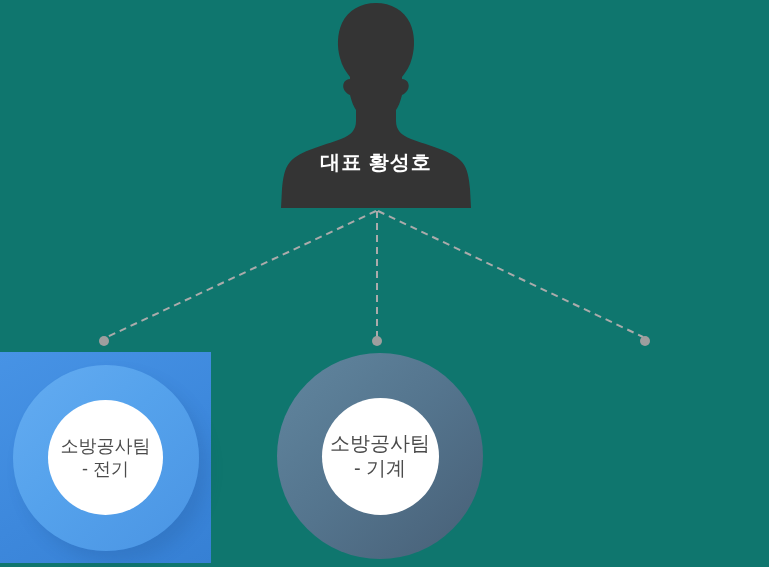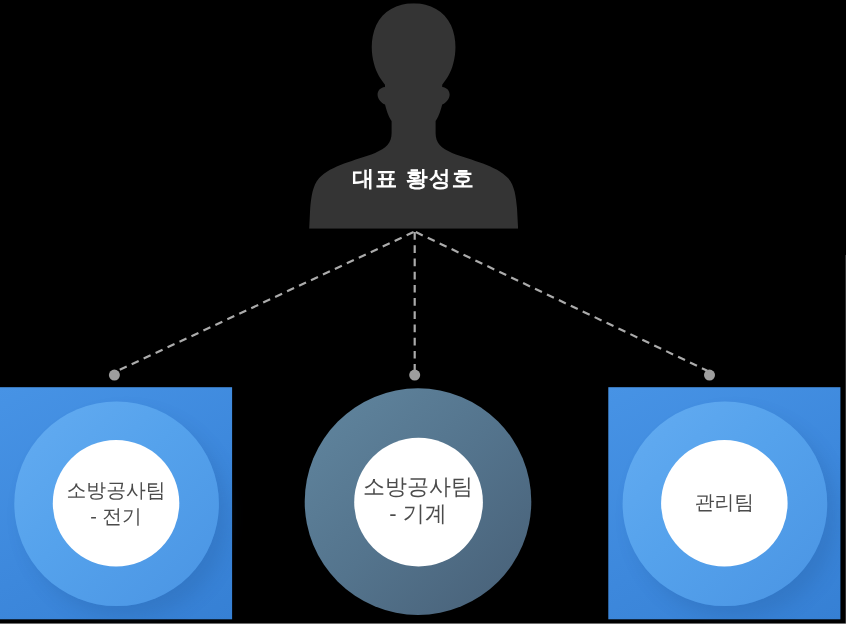--- a/index.html
+++ b/index.html
@@ -1,19 +1,19 @@
 <!DOCTYPE html>
 <html><head>
 <meta charset="utf-8">
 <style>
   html,body{margin:0;padding:0;background:#ffffff;}
   #stage{
     position:relative;
     width:769px;height:567px;
-    background:#000000;
+    background:#0f766e;
     overflow:hidden;
     font-family:"Liberation Sans","DejaVu Sans",sans-serif;
   }
 
   
   .silhouette-svg{
     position:absolute;left:281px;top:3px;width:190px;height:205px;
   }
   .ceo-label{
     position:absolute;left:281px;top:149px;width:190px;
@@ -92,22 +92,14 @@
     </div>
   </div>
 
   <div class="donut">
     <div class="white-circle">
       <span class="node-label">소방공사팀</span>
       <span class="node-label">- 기계</span>
     </div>
   </div>
 
-  <div class="team-square pos-right">
-    <div class="ring">
-      <div class="white-circle">
-        <span class="node-label">관리팀</span>
-        <span class="node-label"></span>
-      </div>
-    </div>
-  </div>
 
 </div>
 
 </body></html>

